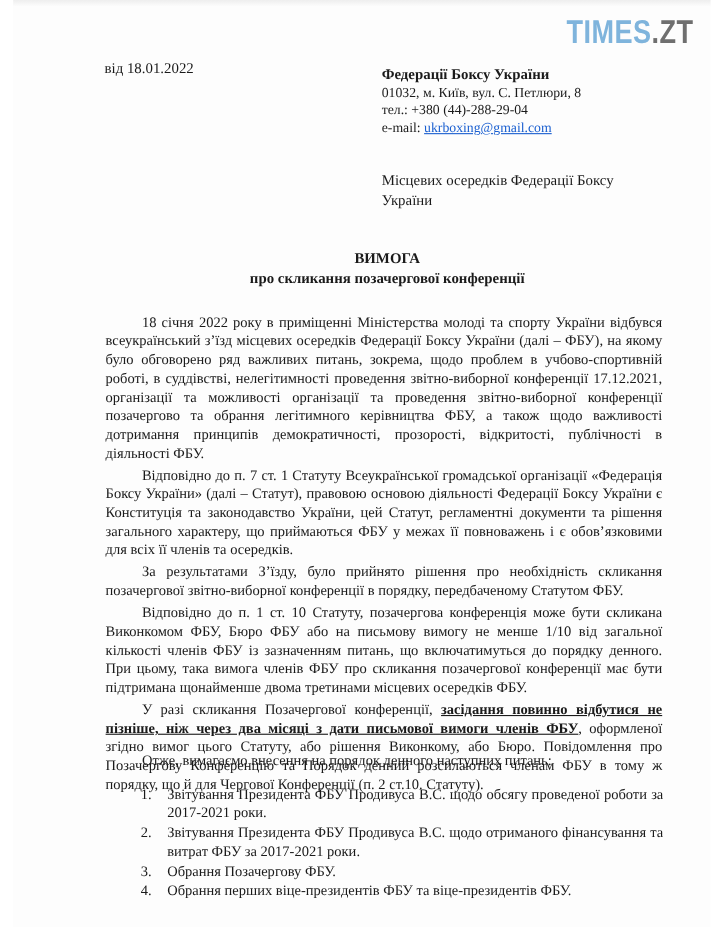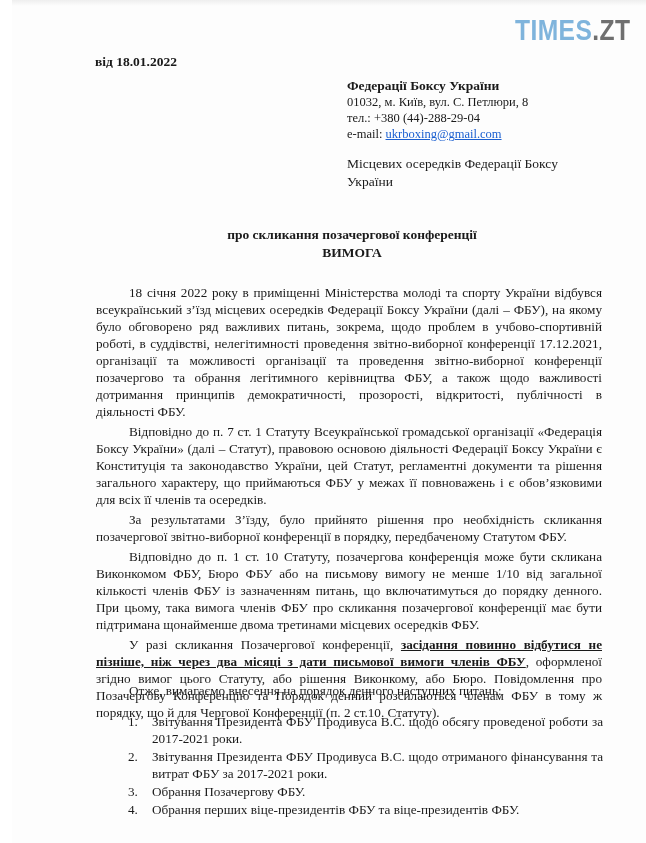--- a/index.html
+++ b/index.html
@@ -39,27 +39,27 @@
       transform: scaleX(0.82);
       transform-origin: left top;
     }
     .logo .times { color: #7fb4dc; }
     .logo .zt { color: #6f6f6f; }
 
     .date {
       position: absolute;
       left: 83px;
       top: 54px;
-      font-weight: bold;
+      font-weight: normal;
       font-size: 13.5px;
     }
     .addressee {
       position: absolute;
       left: 335px;
-      top: 78px;
+      top: 60px;
       font-size: 12.5px;
       line-height: 16px;
     }
     .addressee .org { font-weight: bold; font-size: 13.5px; }
     .addressee .email-link { color: #1a5fd0; text-decoration: underline; text-align: right; }
     .recipient {
       position: absolute;
       left: 335px;
       top: 155px;
       width: 260px;
@@ -141,22 +141,22 @@
     <div>01032, м. Київ, вул. С. Петлюри, 8</div>
     <div>тел.: +380 (44)-288-29-04</div>
     <div>
       <span>e-mail: </span><span class="email-link">ukrboxing@gmail.com</span>
     </div>
   </div>
 
   <div class="recipient">Місцевих осередків Федерації Боксу України</div>
 
   <div class="title">
+    <div>ВИМОГА</div>
     <div>про скликання позачергової конференції</div>
-    <div>ВИМОГА</div>
   </div>
 
   <div class="body-text">
     <p>18 січня 2022 року в приміщенні Міністерства молоді та спорту України відбувся всеукраїнський з’їзд місцевих осередків Федерації Боксу України (далі – ФБУ), на якому було обговорено ряд важливих питань, зокрема, щодо проблем в учбово-спортивній роботі, в суддівстві, нелегітимності проведення звітно-виборної конференції 17.12.2021, організації та можливості організації та проведення звітно-виборної конференції позачергово та обрання легітимного керівництва ФБУ, а також щодо  важливості дотримання принципів демократичності, прозорості, відкритості, публічності в діяльності ФБУ.</p>
     <p>Відповідно до п. 7 ст. 1 Статуту Всеукраїнської громадської організації «Федерація Боксу України» (далі – Статут), правовою основою діяльності Федерації Боксу України є Конституція та законодавство України, цей Статут, регламентні документи та рішення загального характеру, що приймаються ФБУ у межах її повноважень і є обов’язковими для всіх її членів та осередків.</p>
     <p>За результатами З’їзду, було прийнято рішення про необхідність скликання позачергової звітно-виборної конференції в порядку, передбаченому Статутом ФБУ.</p>
     <p>Відповідно до п. 1 ст. 10 Статуту, позачергова конференція може бути скликана Виконкомом ФБУ, Бюро ФБУ або на письмову вимогу не менше 1/10 від загальної кількості членів ФБУ із зазначенням питань, що включатимуться до порядку денного. При цьому, така вимога членів ФБУ про скликання позачергової конференції має бути підтримана щонайменше двома третинами місцевих осередків ФБУ.</p>
     <p><span>У разі скликання Позачергової конференції, </span><span class="u-bold">засідання повинно відбутися не пізніше, ніж через два місяці з дати письмової вимоги членів ФБУ</span><span>, оформленої згідно вимог цього Статуту, або рішення Виконкому, або Бюро. Повідомлення про Позачергову Конференцію та Порядок денний розсилаються членам ФБУ в тому ж порядку, що й для Чергової Конференції (п. 2 ст.10. Статуту).</span></p>
   </div>
 

